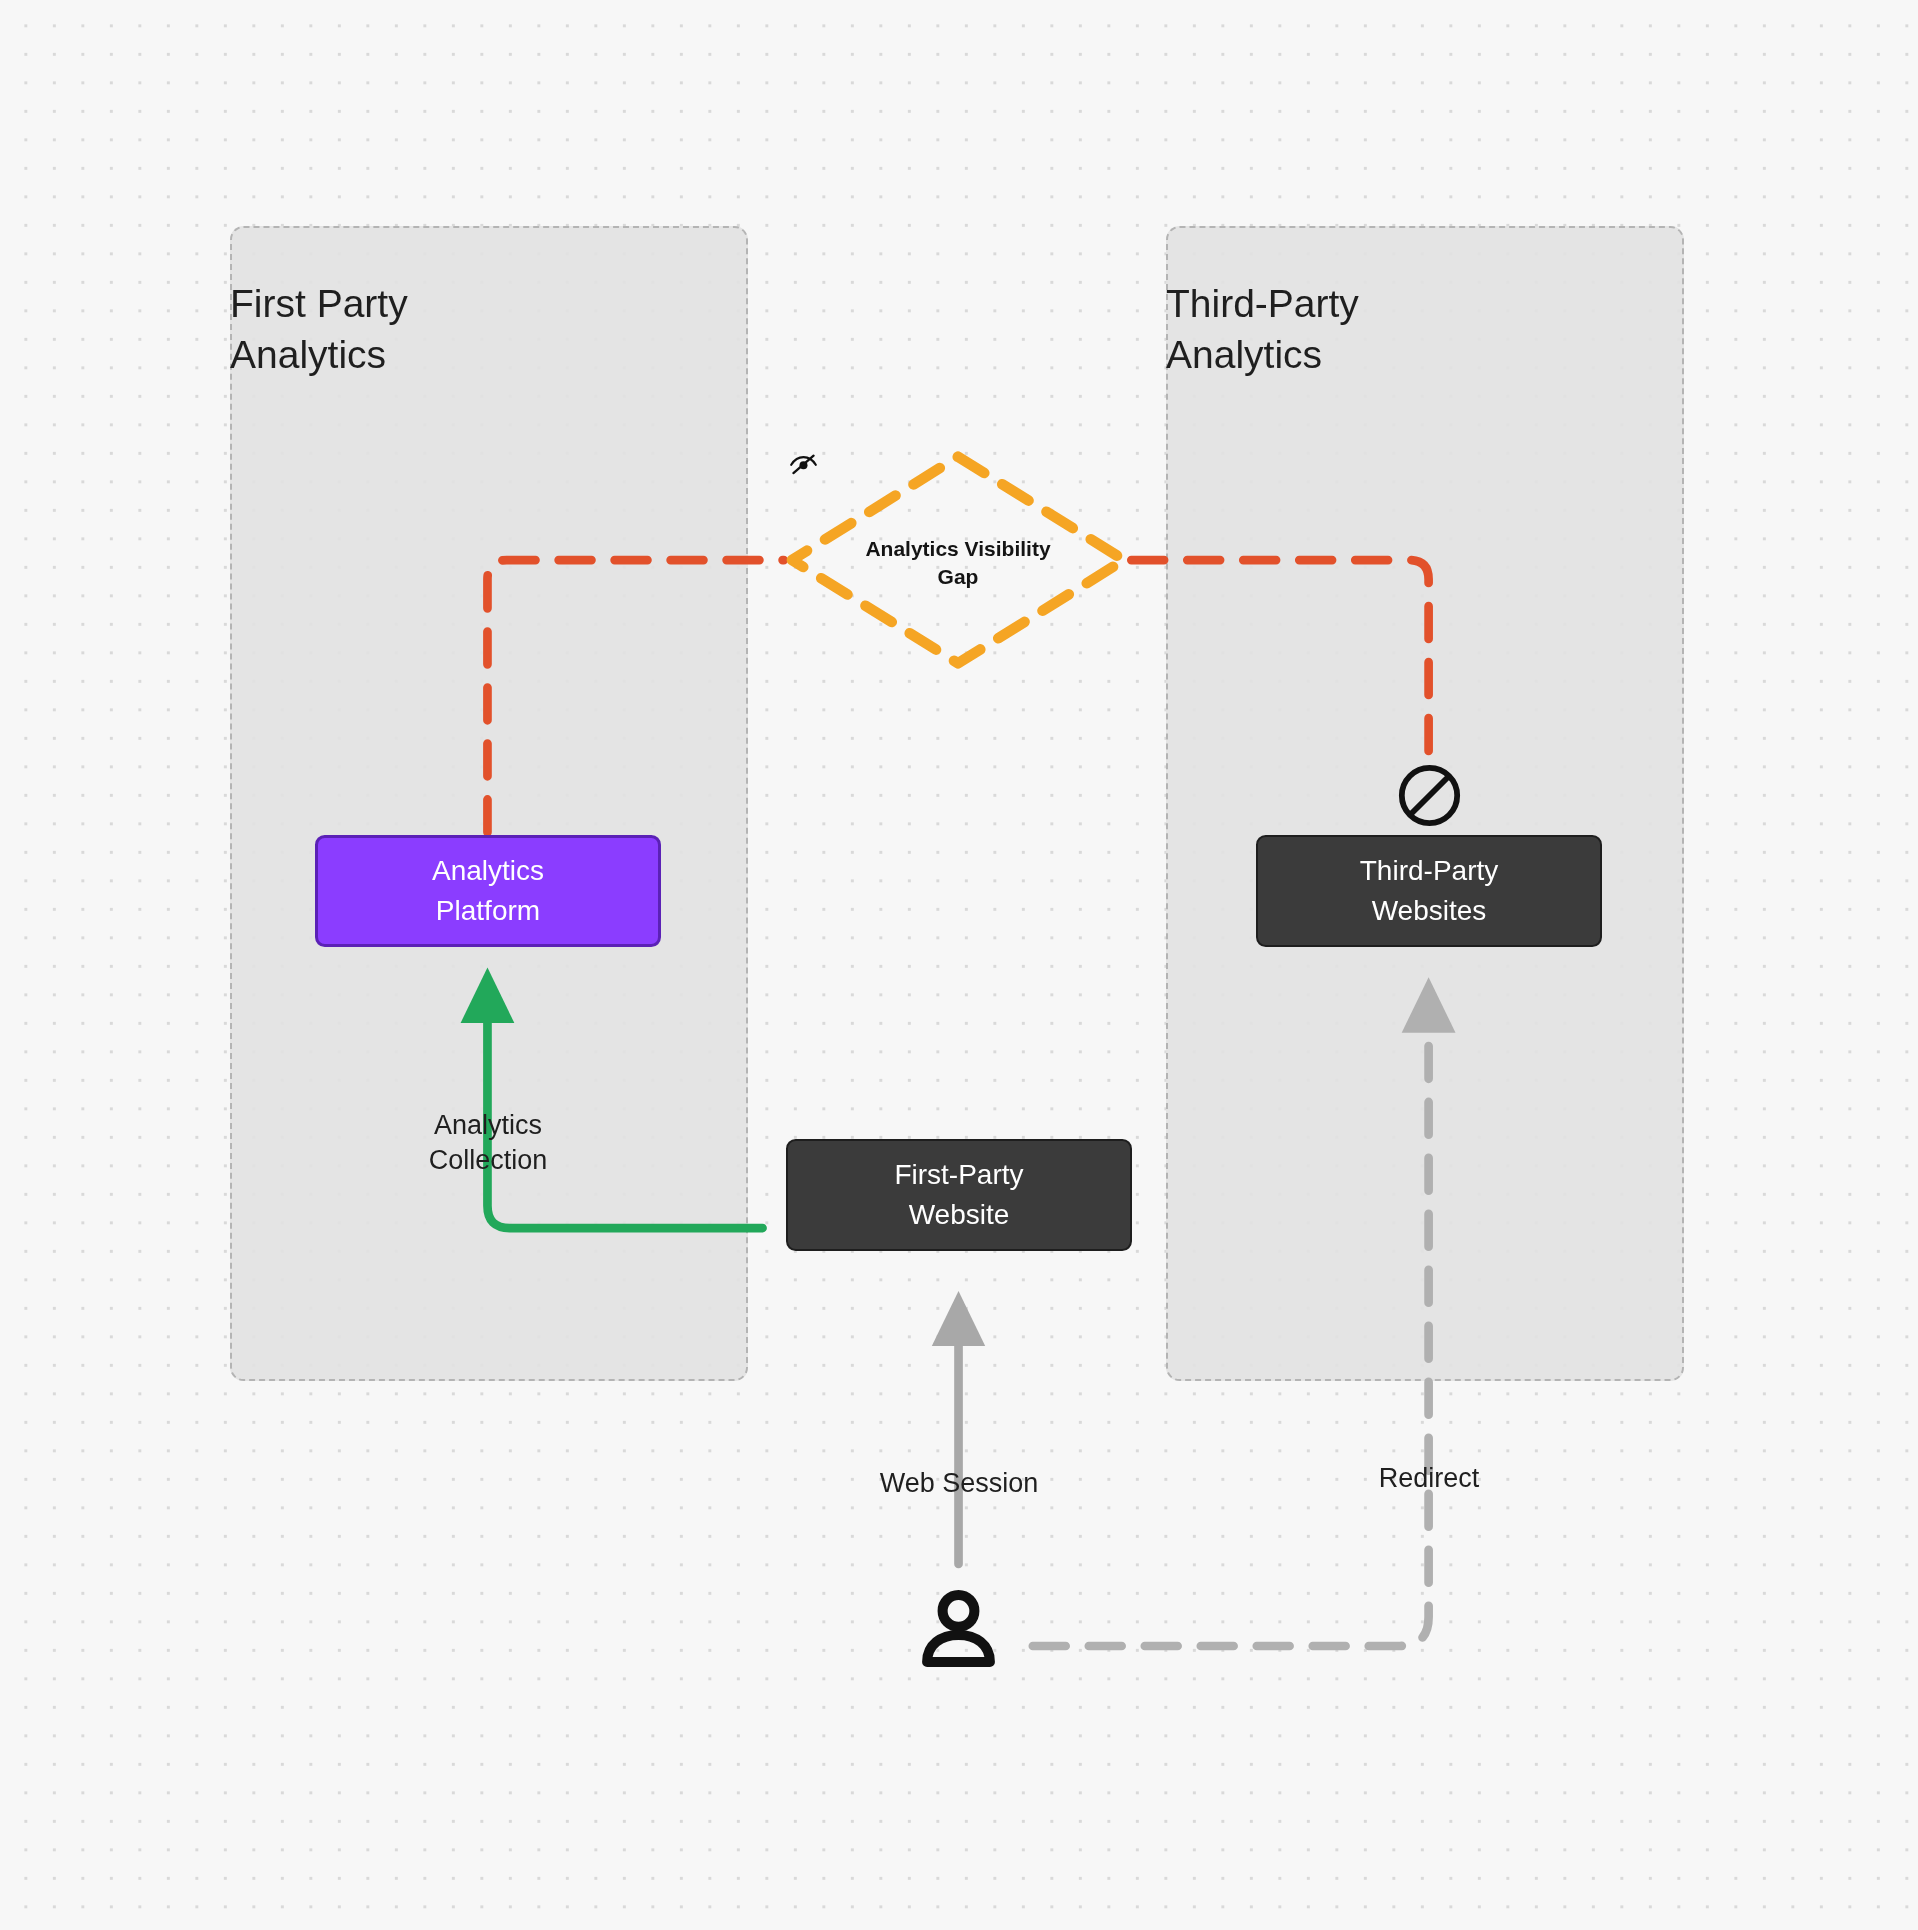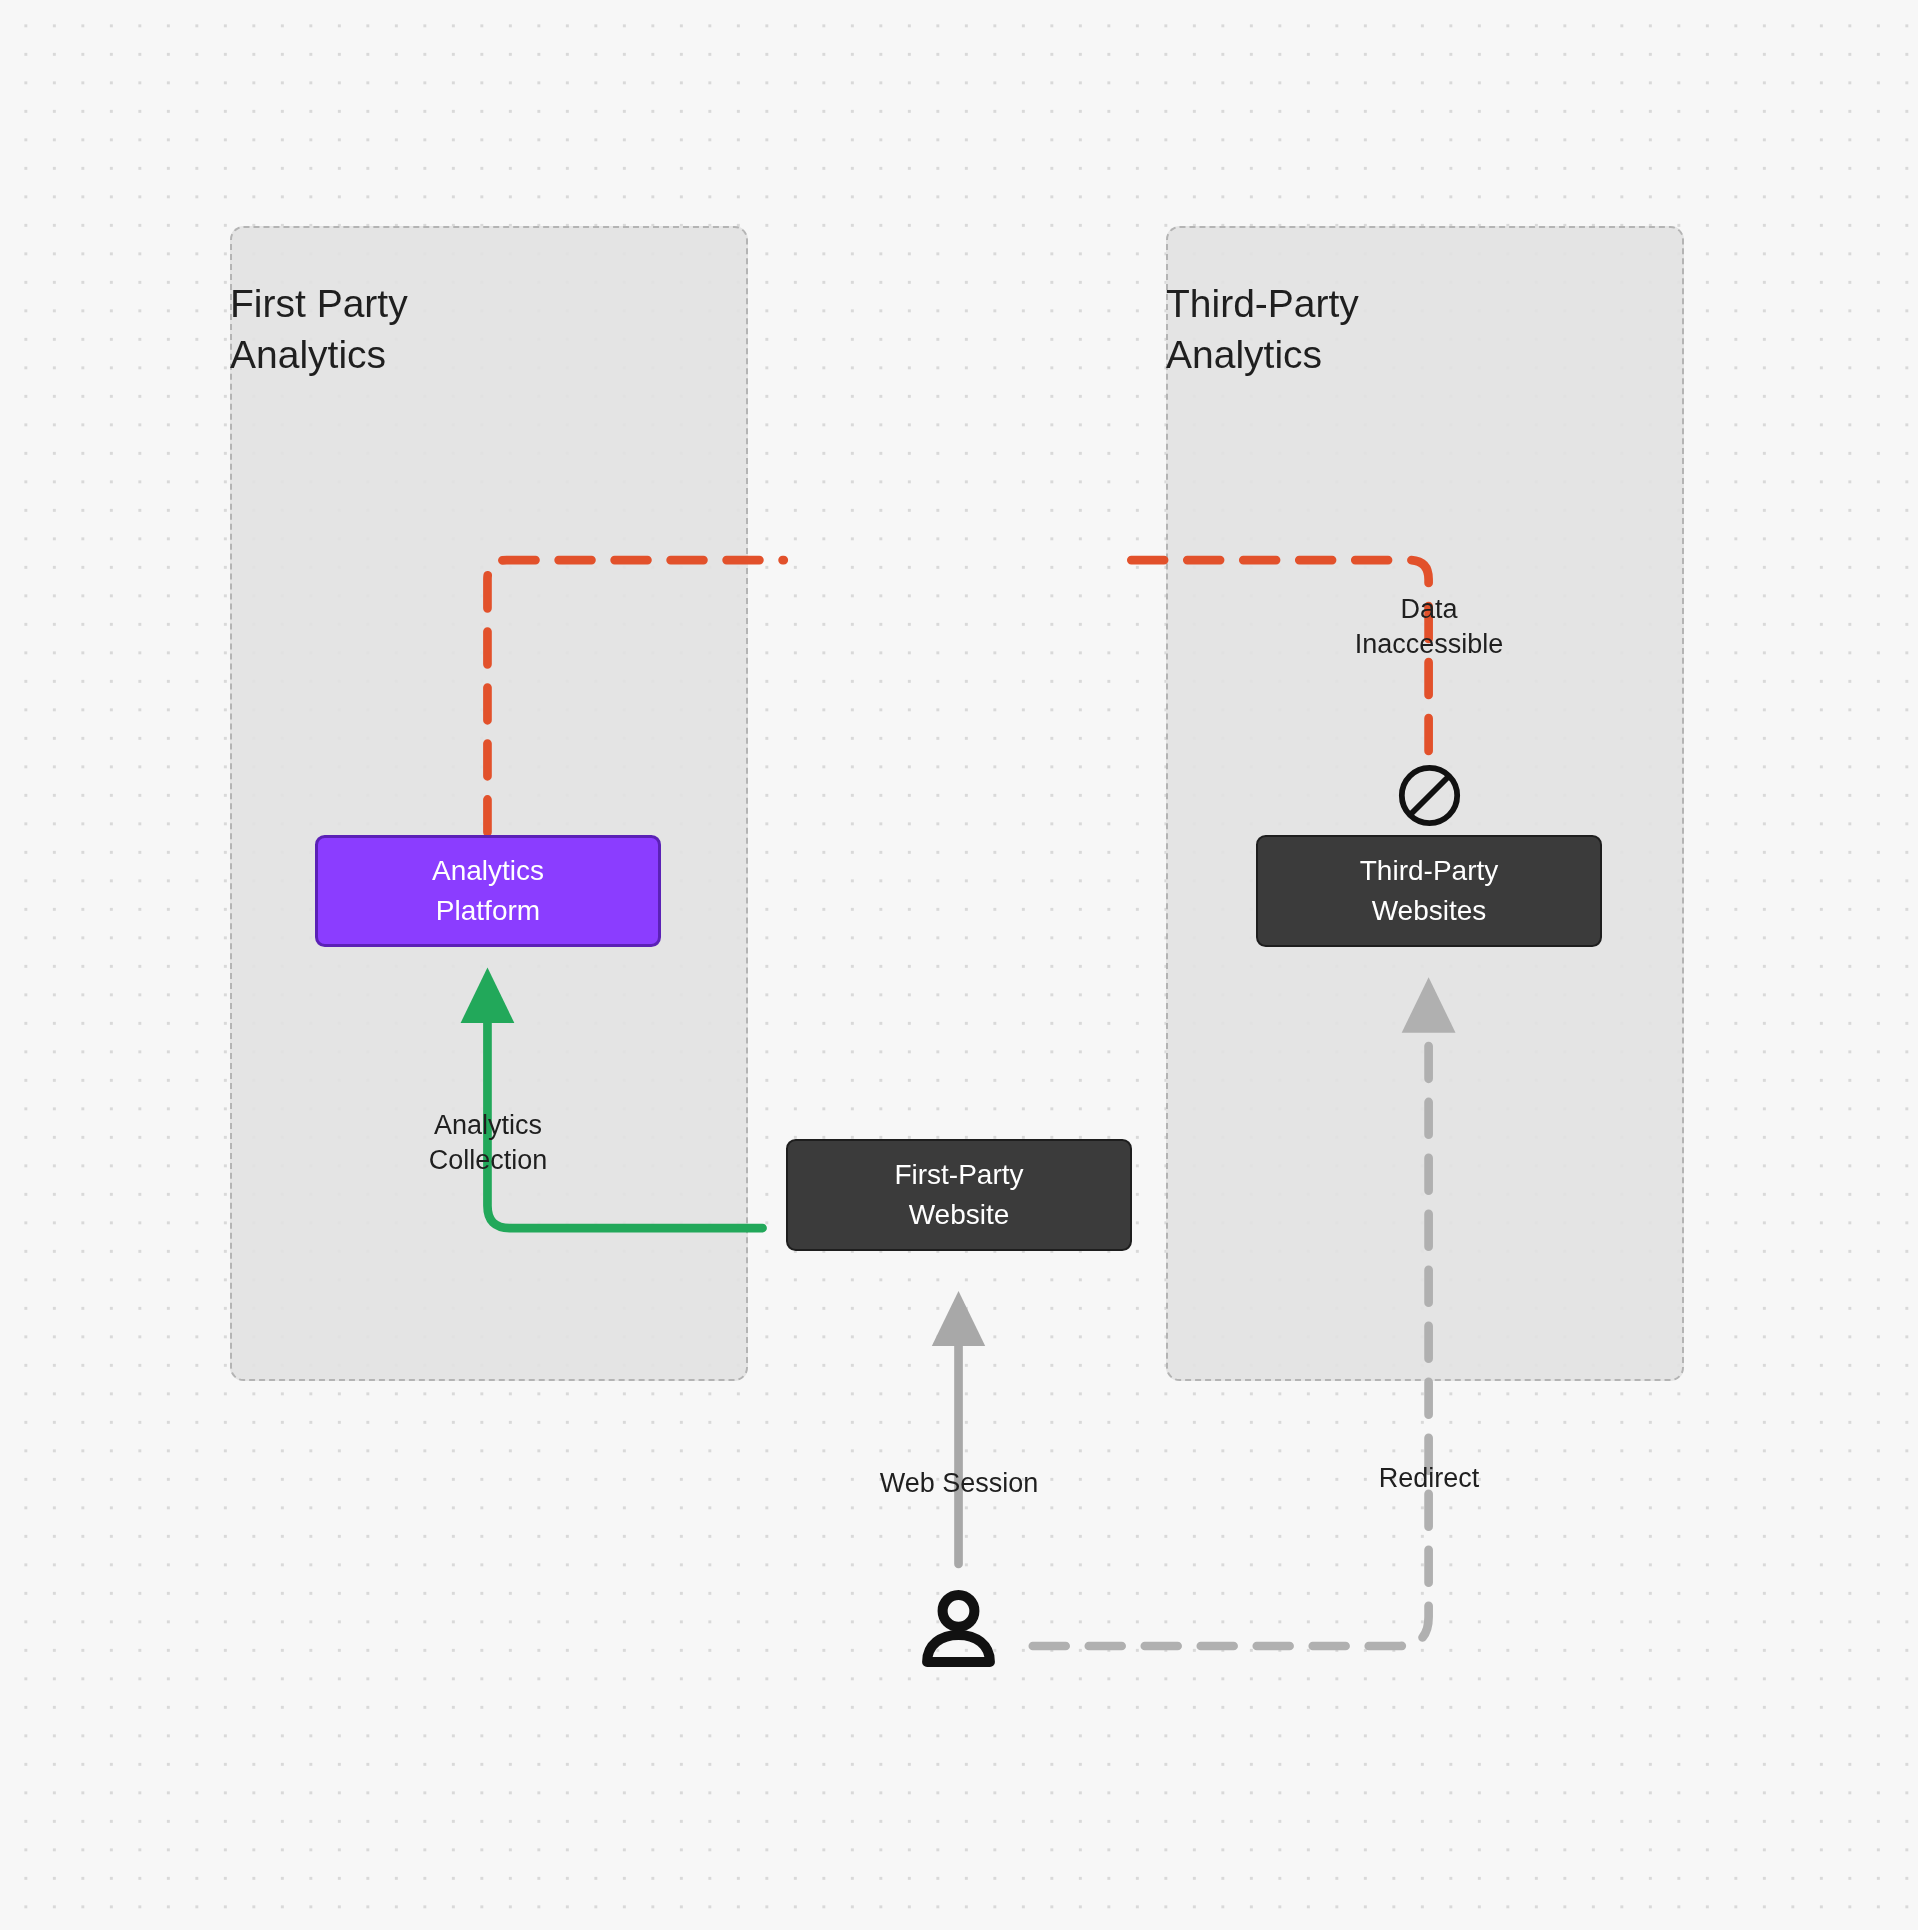--- a/index.html
+++ b/index.html
@@ -154,38 +154,52 @@
 
     <path d="M 1172,580 L 1460,580 Q 1480,580 1480,600 L 1480,700 L 1480,790" fill="none" stroke="#e2512b" stroke-width="9" stroke-dasharray="34 24" stroke-linecap="round"></path>
 
     <path d="M 790,1272 L 528,1272 Q 505,1272 505,1249 L 505,1030" fill="none" stroke="#22a85a" stroke-width="9" stroke-linecap="round" marker-end="url(#arrow-green)"></path>
 
     <path d="M 993,1620 L 993,1365" fill="none" stroke="#a8a8a8" stroke-width="9" stroke-linecap="round" marker-end="url(#arrow-gray)"></path>
 
     <path d="M 1070,1705 L 1450,1705 Q 1480,1705 1480,1675 L 1480,1040" fill="none" stroke="#b0b0b0" stroke-width="9" stroke-dasharray="34 24" stroke-linecap="round" marker-end="url(#arrow-gray2)"></path>
   </svg>
 
+  <div class="diamond-wrap" style="left:784px; top:449px; width:348px; height:222px;">
+    <svg viewBox="0 0 360 230" xmlns="http://www.w3.org/2000/svg" style="width:348px;height:222px;">
+      <polygon points="180,8 352,115 180,222 8,115" fill="none" stroke="#f5a524" stroke-width="11" stroke-dasharray="32 22" stroke-linecap="round" stroke-linejoin="round"></polygon>
+    </svg>
+    <div class="diamond-content">
+      <span style="display:block;">
+        <svg width="39" height="31" viewBox="0 0 24 24" xmlns="http://www.w3.org/2000/svg">
+          <path d="M2.5 12.2 C5 8.2 8.4 6.3 12 6.3 C15.6 6.3 19 8.2 21.5 12.2" fill="none" stroke="#111111" stroke-width="1.7" stroke-linecap="round"></path>
+          <circle cx="12" cy="12.6" r="3.1" fill="#111111"></circle>
+          <line x1="4.2" y1="18.6" x2="19.8" y2="5.2" stroke="#111111" stroke-width="1.8" stroke-linecap="round"></line>
+        </svg>
+      </span>
+      <span class="diamond-label">Analytics Visibility
+Gap</span>
+    </div>
+  </div>
 
   <div class="node node-purple" style="left:315px; top:835px; width:346px; height:112px;">
     <span>Analytics
 Platform</span>
   </div>
 
   <div class="node node-dark" style="left:1256px; top:835px; width:346px; height:112px;">
     <span>Third-Party
 Websites</span>
   </div>
 
   <div class="node node-dark" style="left:786px; top:1139px; width:346px; height:112px;">
     <span>First-Party
 Website</span>
   </div>
 
-  <div class="edge-label" style="left:1284px; top:592px; width:290px;">Data
-Inaccessible</div>
 
   <div class="edge-label" style="left:343px; top:1108px; width:290px;">Analytics
 Collection</div>
 
   <div class="edge-label" style="left:814px; top:1466px; width:290px;">Web Session</div>
 
   <div class="edge-label" style="left:1284px; top:1461px; width:290px;">Redirect</div>
 
   <span class="float-icon" style="left:1393px; top:759px;">
     <svg width="73" height="73" viewBox="0 0 24 24" xmlns="http://www.w3.org/2000/svg">

